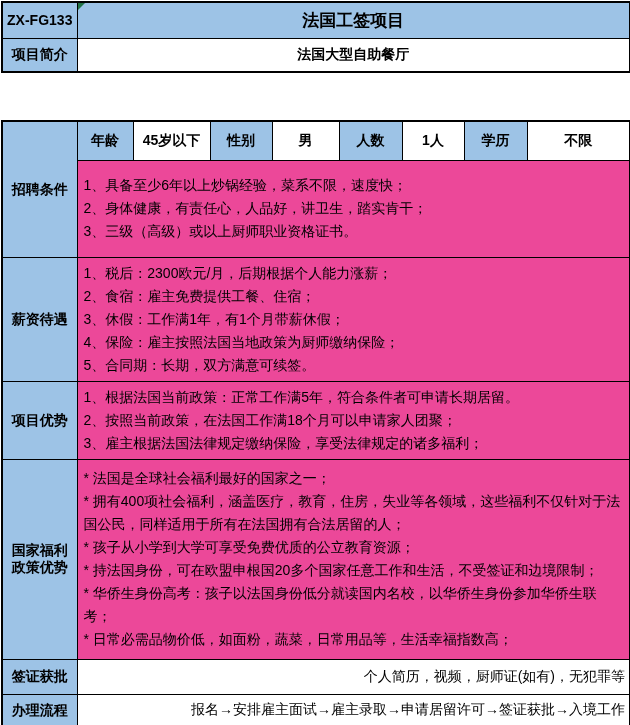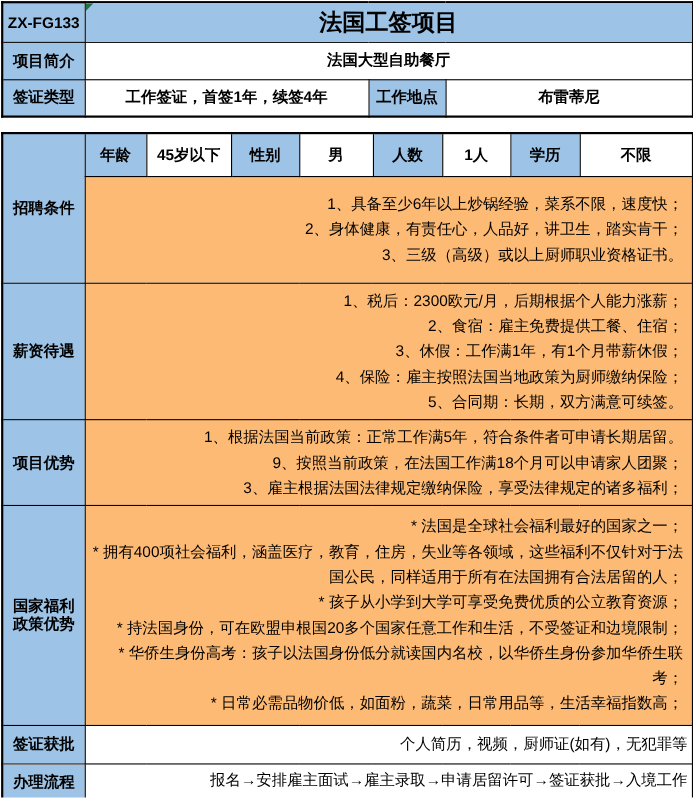--- a/index.html
+++ b/index.html
@@ -19,28 +19,28 @@
   table{border:2px solid var(--border);}
   td{border:1px solid var(--border);padding:0;overflow:hidden;vertical-align:middle;font-size:14px;}
   .lbl{
     background:var(--blue);font-weight:bold;text-align:center;
     padding:2px 4px;line-height:17px;
   }
   .val{background:#fff;text-align:center;padding:2px 4px;font-weight:bold;}
   .code{font-size:14px;letter-spacing:0px;}
   .title-cell{
     background:var(--blue);font-weight:bold;text-align:center;
-    font-size:21px;position:relative;margin-top:46px;
+    font-size:17px;position:relative;margin-top:46px;
   }
   .corner-tri{
     position:absolute;top:0;left:0;width:0;height:0;
     border-top:7px solid var(--green);border-right:7px solid transparent;
   }
   .list-cell{
-    background:#fdba74;text-align:right;vertical-align:middle;padding:4px 8px 4px 6px;
+    background:#ec4899;text-align:left;vertical-align:middle;padding:4px 8px 4px 6px;
   }
   .list-cell .line{line-height:23px;}
   .left-val{background:#fff;text-align:right;padding:2px 4px 2px 6px;}
   tr.h-sub{height:39px;}
   tr.h-req{height:97px;}
   tr.h-sal{height:120px;}
   tr.h-adv{height:75px;}
   tr.h-wel{height:200px;}
   tr.h-mat{height:35px;}
   tr.h-pro{height:33px;}
@@ -62,26 +62,20 @@
       <tr class="h-r1">
     <td class="lbl code">ZX-FG133</td>
     <td class="title-cell" colspan="3">
       <span class="corner-tri"></span>
       <span>法国工签项目</span>
     </td>
   </tr>
   <tr class="h-r2">
     <td class="lbl">项目简介</td>
     <td class="val" colspan="3">法国大型自助餐厅</td>
-  </tr>
-  <tr class="h-r3">
-    <td class="lbl">签证类型</td>
-    <td class="val">工作签证，首签1年，续签4年</td>
-    <td class="lbl">工作地点</td>
-    <td class="val">布雷蒂尼</td>
   </tr>
 </tbody>
   </table>
 
 <table class="tbl-main">
   <colgroup>
     <col style="width:75px">
       <col style="width:56px">
       <col style="width:77px">
       <col style="width:62px">
@@ -120,21 +114,21 @@
       <div class="line">3、休假：工作满1年，有1个月带薪休假；</div>
       <div class="line">4、保险：雇主按照法国当地政策为厨师缴纳保险；</div>
       <div class="line">5、合同期：长期，双方满意可续签。</div>
     </td>
   </tr>
 
   <tr class="h-adv">
     <td class="lbl">项目优势</td>
     <td class="list-cell" colspan="8">
       <div class="line">1、根据法国当前政策：正常工作满5年，符合条件者可申请长期居留。</div>
-      <div class="line">9、按照当前政策，在法国工作满18个月可以申请家人团聚；</div>
+      <div class="line">2、按照当前政策，在法国工作满18个月可以申请家人团聚；</div>
       <div class="line">3、雇主根据法国法律规定缴纳保险，享受法律规定的诸多福利；</div>
     </td>
   </tr>
 
   <tr class="h-wel">
     <td class="lbl">国家福利政策优势</td>
     <td class="list-cell" colspan="8">
       <div class="line">* 法国是全球社会福利最好的国家之一；</div>
       <div class="line">* 拥有400项社会福利，涵盖医疗，教育，住房，失业等各领域，这些福利不仅针对于法国公民，同样适用于所有在法国拥有合法居留的人；</div>
       <div class="line">* 孩子从小学到大学可享受免费优质的公立教育资源；</div>

